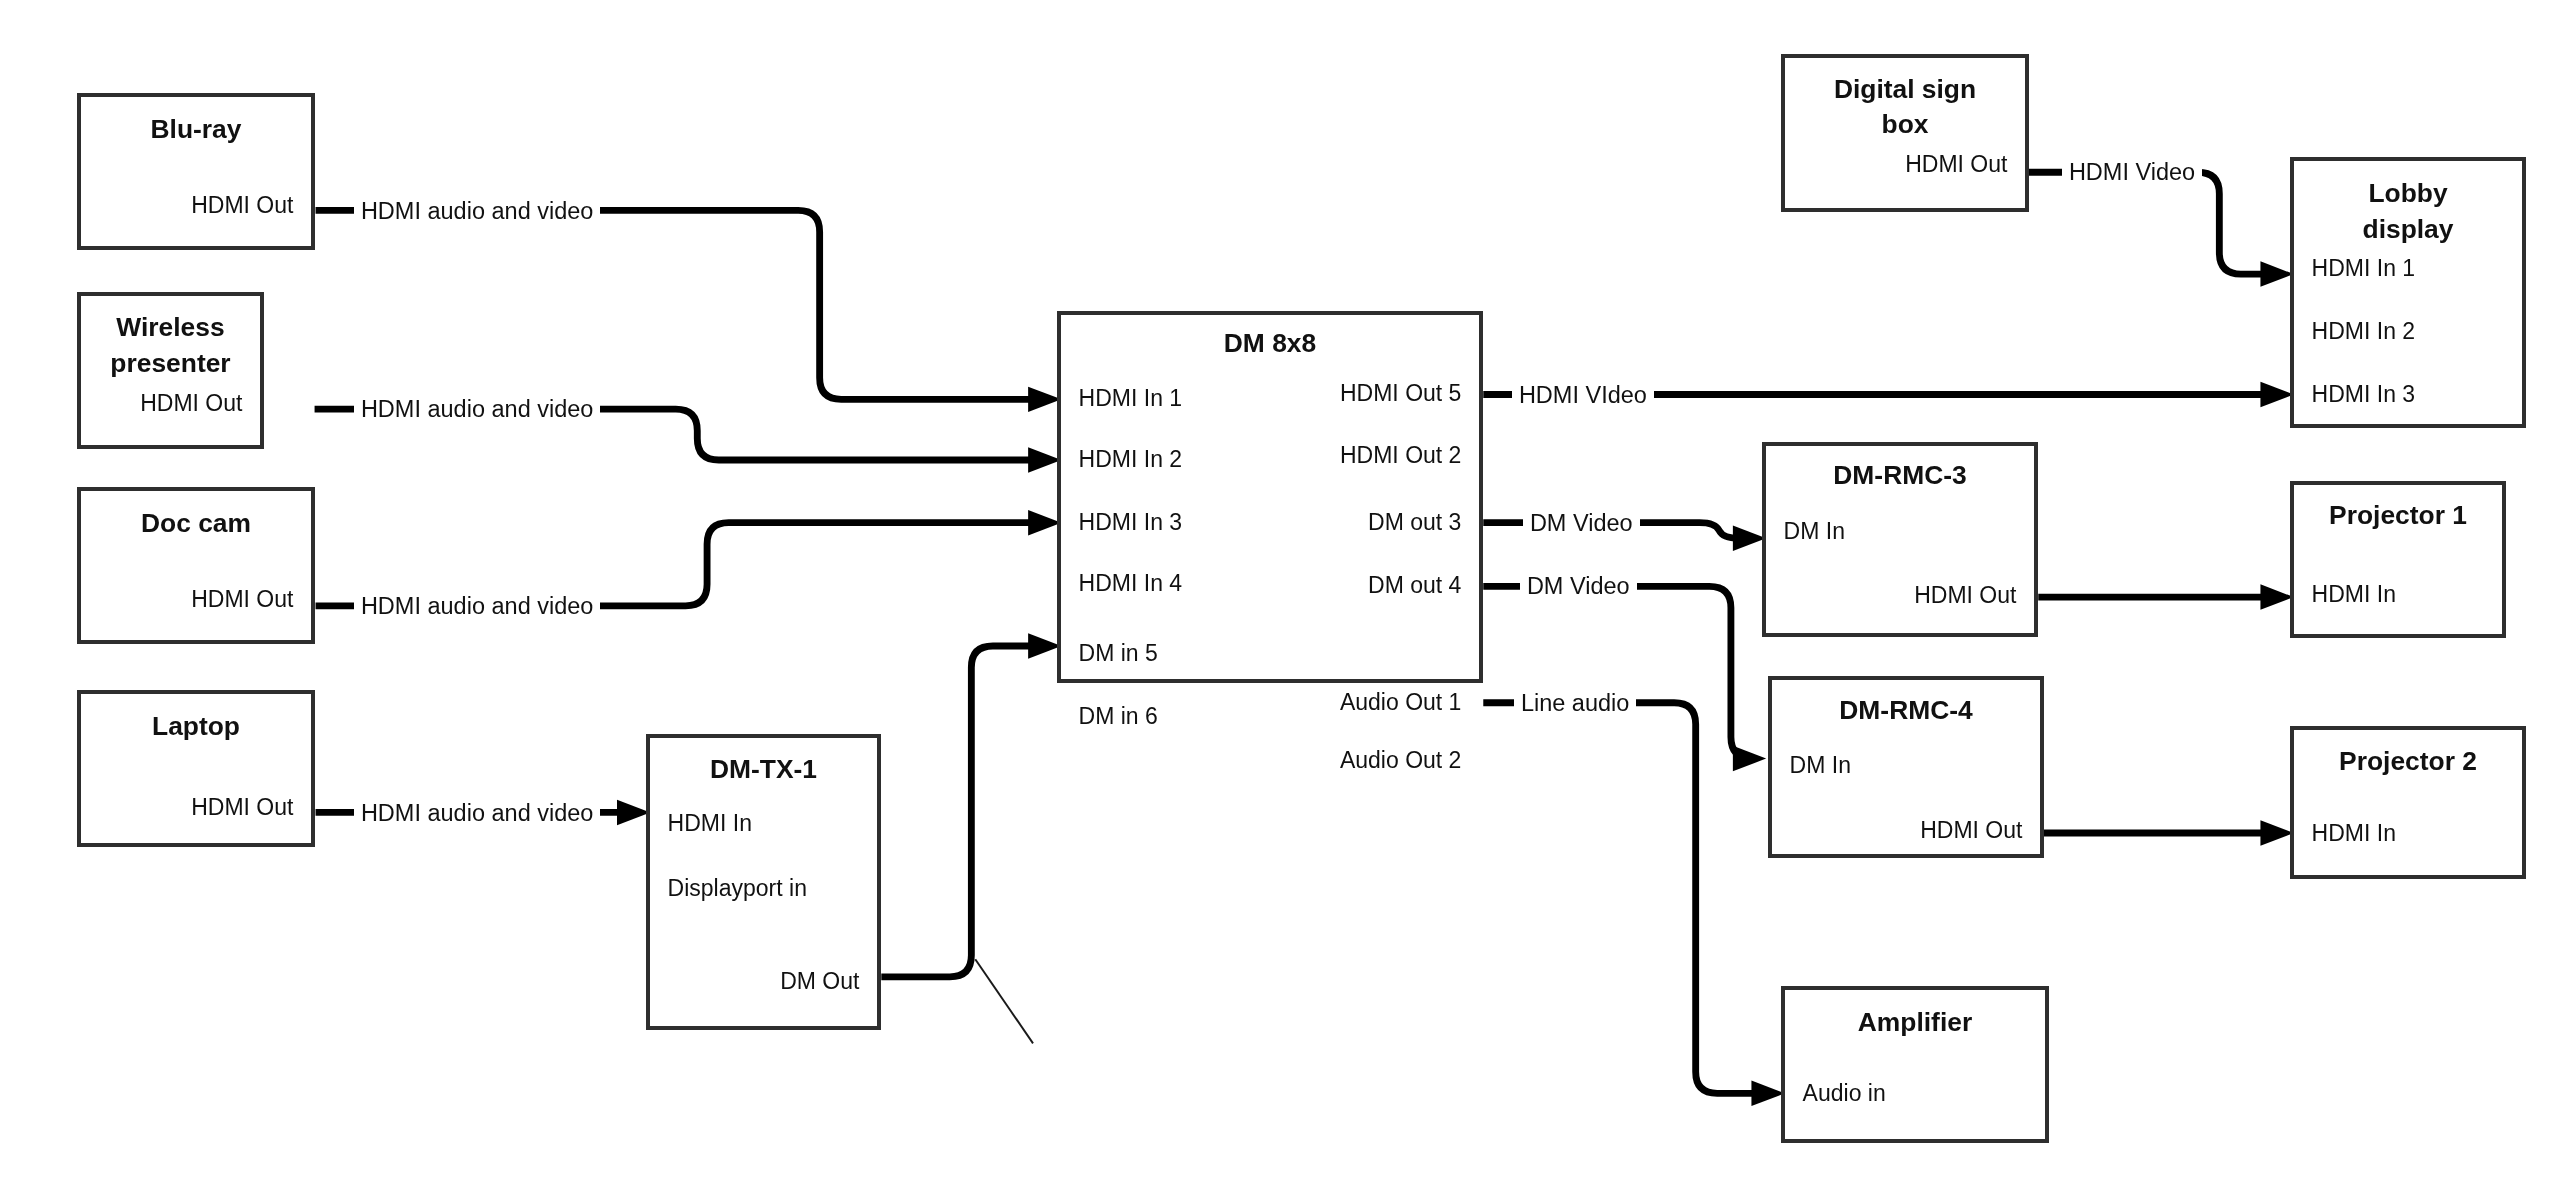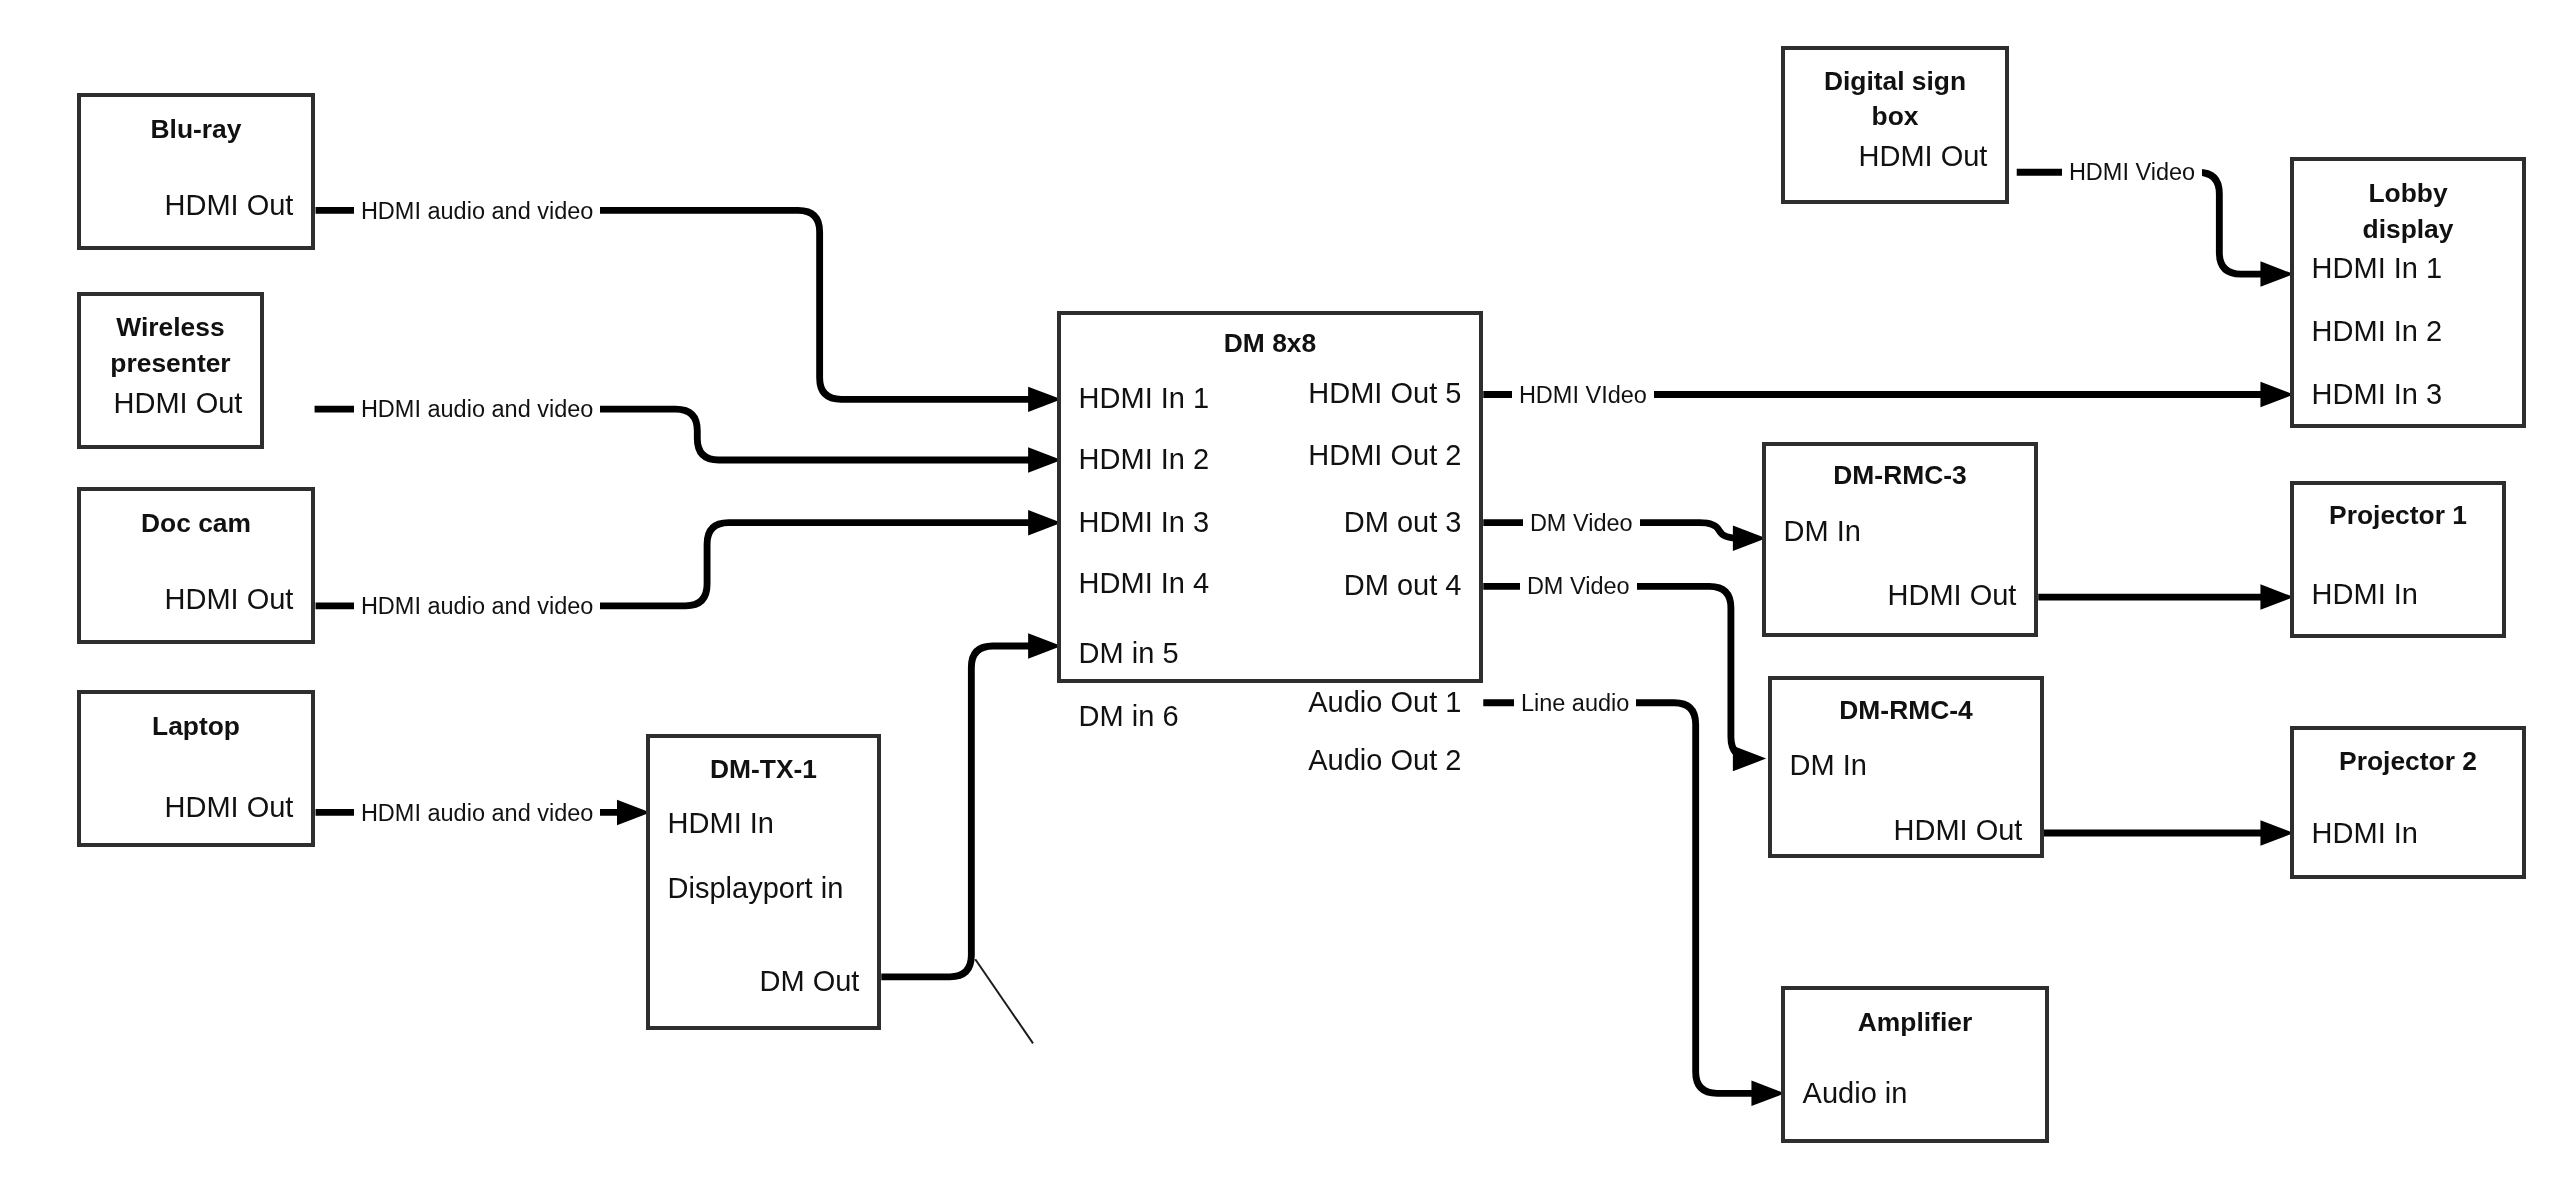--- a/index.html
+++ b/index.html
@@ -15,21 +15,21 @@
     position:absolute;background:#ffffff;border:4.9px solid #2e2e2e;
     box-sizing:border-box;
   }
   .title{
     position:absolute;left:0;right:0;text-align:center;
     transform:translateY(-50%);font-weight:bold;font-size:26.4px;
     white-space:nowrap;color:#111111;
   }
   .port{
     position:absolute;transform:translateY(-50%);white-space:nowrap;
-    font-size:29px;color:#111111;
+    font-size:23px;color:#111111;
   }
   .pl{left:17.6px;}
   .pr{right:17.6px;text-align:right;}
   .clabel{
     position:absolute;transform:translateY(-50%);background:#ffffff;
     padding:0 6.9px;font-size:23.5px;white-space:nowrap;color:#111111;
   }
   .note{
     position:absolute;border:2px dashed #555555;background:#ffffff;
     box-sizing:border-box;display:flex;flex-direction:column;
@@ -120,21 +120,21 @@
     <div class="port pl" style="top:338px">DM in 5</div>
     <div class="port pl" style="top:401px">DM in 6</div>
     <div class="port pr" style="top:78px">HDMI Out 5</div>
     <div class="port pr" style="top:140px">HDMI Out 2</div>
     <div class="port pr" style="top:207px">DM out 3</div>
     <div class="port pr" style="top:270px">DM out 4</div>
     <div class="port pr" style="top:387px">Audio Out 1</div>
     <div class="port pr" style="top:445px">Audio Out 2</div>
   </div>
 
-  <div class="box" style="left:1781px;top:46px;width:228px;height:158px">
+  <div class="box" style="left:1781px;top:54px;width:248px;height:158px">
     <div class="title" style="top:31px">Digital sign</div>
     <div class="title" style="top:66px">box</div>
     <div class="port pr" style="top:106px">HDMI Out</div>
   </div>
 
   <div class="box" style="left:2290px;top:157px;width:236px;height:271px">
     <div class="title" style="top:32px">Lobby</div>
     <div class="title" style="top:68px">display</div>
     <div class="port pl" style="top:107px">HDMI In 1</div>
     <div class="port pl" style="top:170px">HDMI In 2</div>

